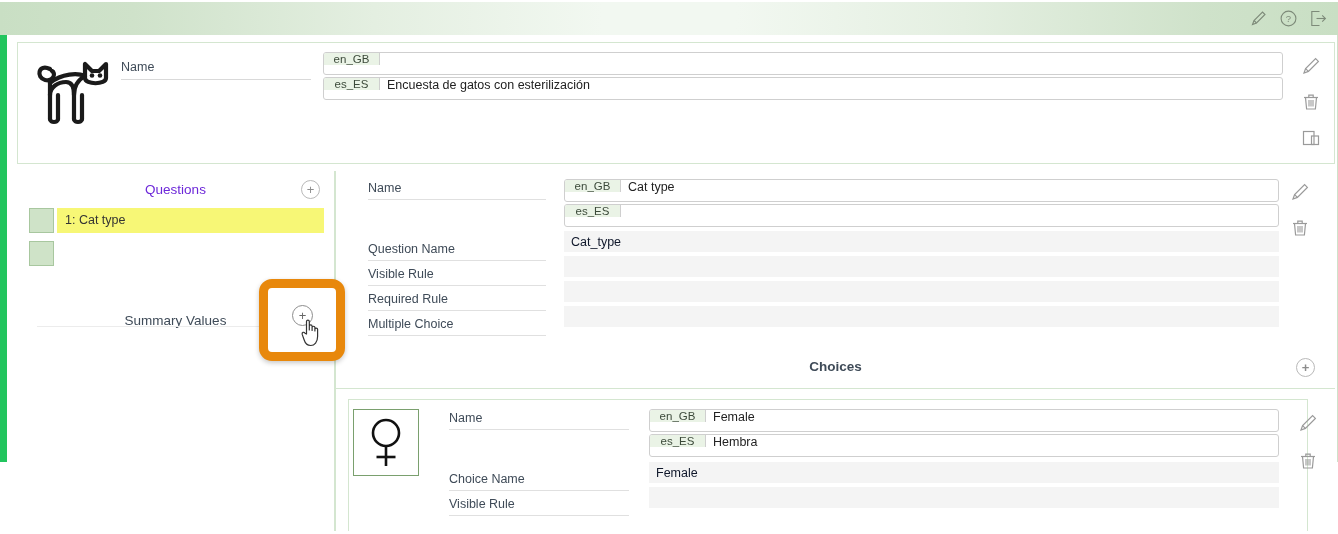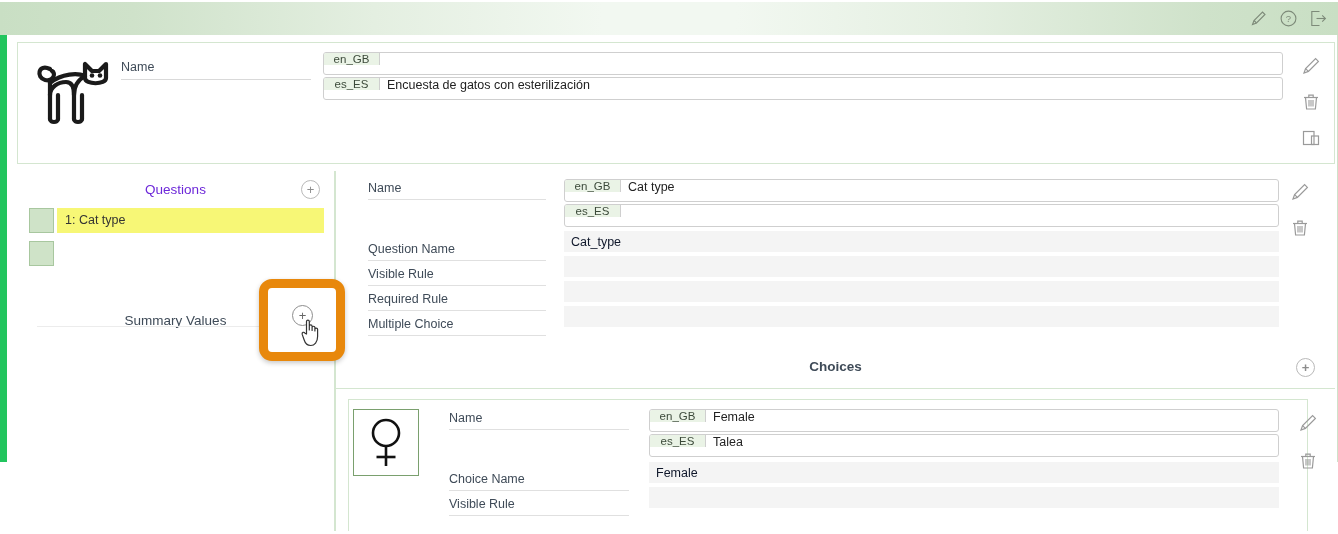--- a/index.html
+++ b/index.html
@@ -398,21 +398,21 @@
               <div class="field-label">Visible Rule</div>
             </div>
 
             <div class="choice-lang-rows">
               <div class="lang-row">
                 <div class="lang-tag">en_GB</div>
                 <div class="lang-val">Female</div>
               </div>
               <div class="lang-row">
                 <div class="lang-tag">es_ES</div>
-                <div class="lang-val">Talea</div>
+                <div class="lang-val">Hembra</div>
               </div>
             </div>
 
             <div class="choice-ro">
               <div class="ro-field">Female</div>
               <div class="ro-field"></div>
             </div>
 
             <div class="choice-actions">
               <span class="act-icon">

